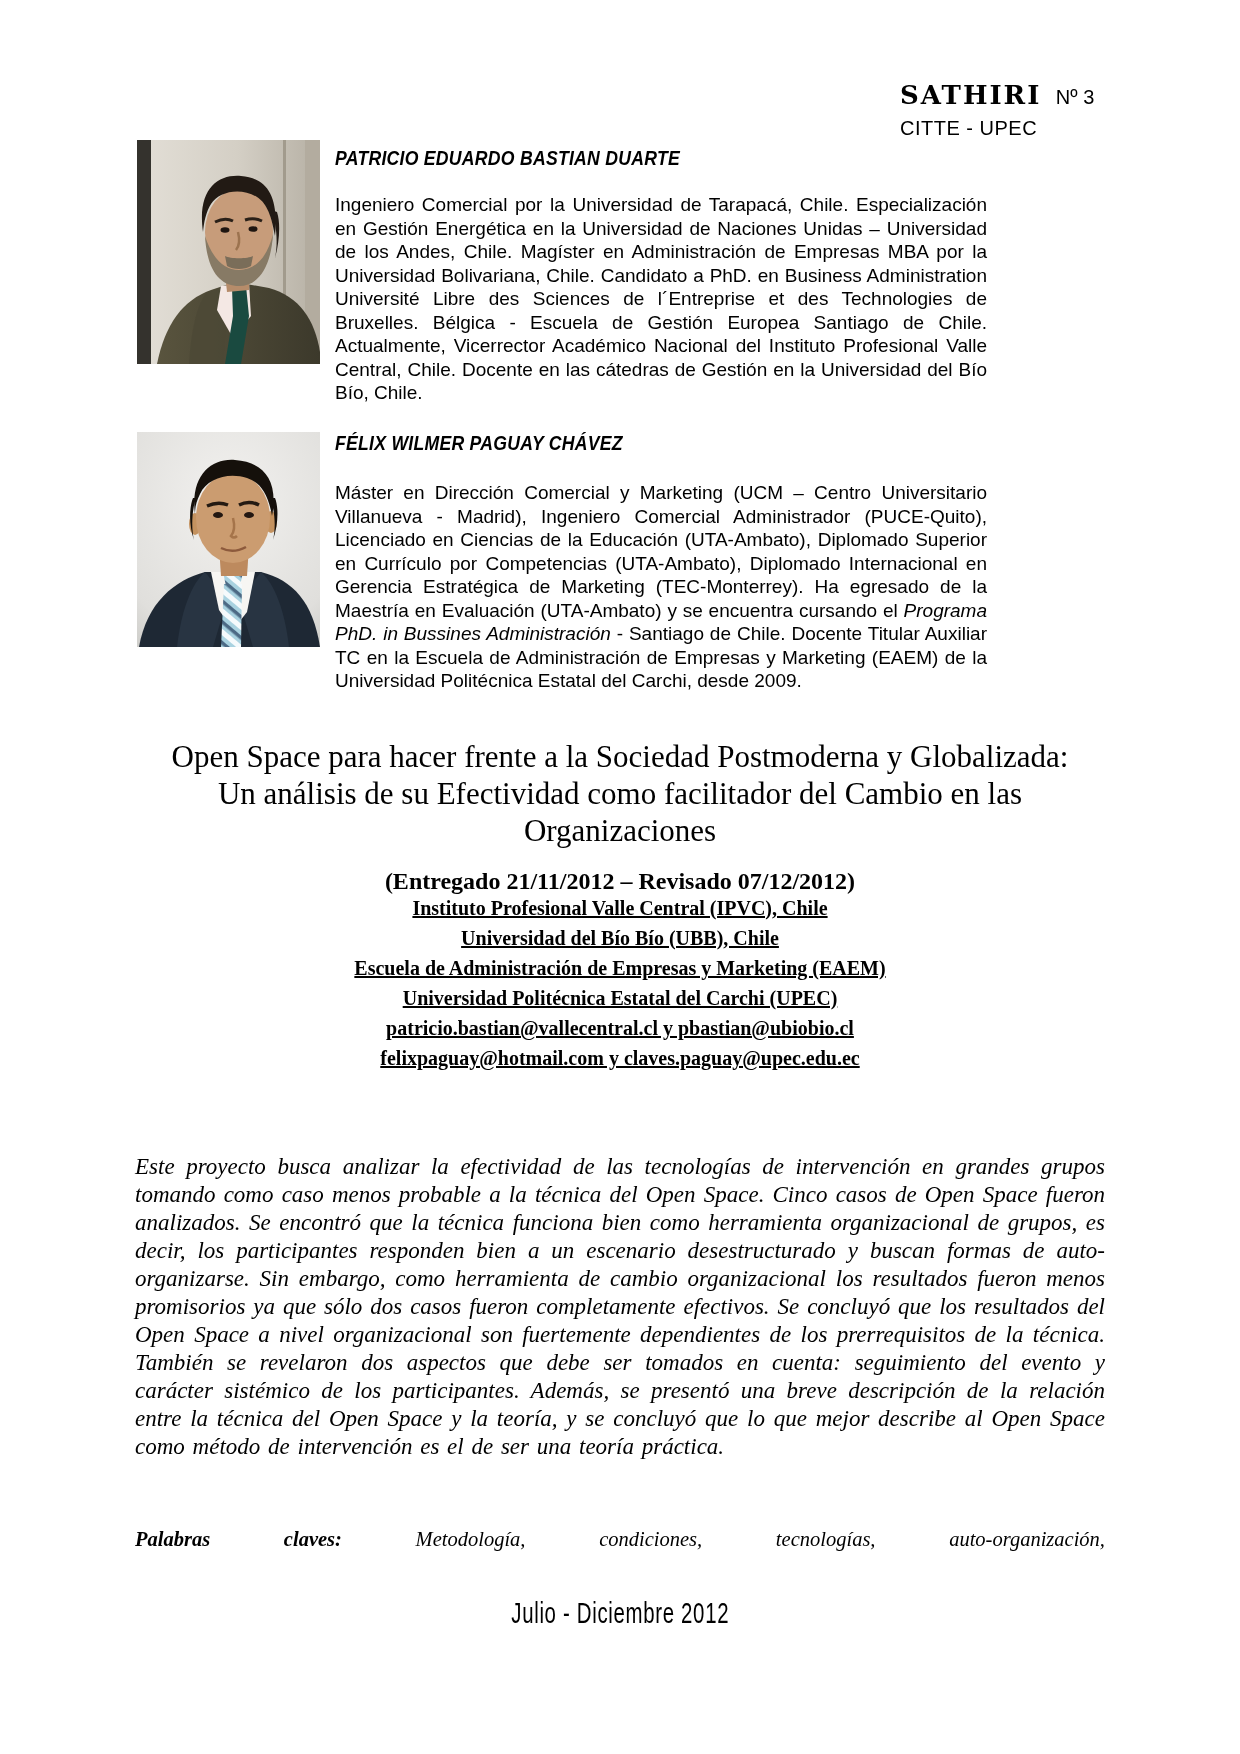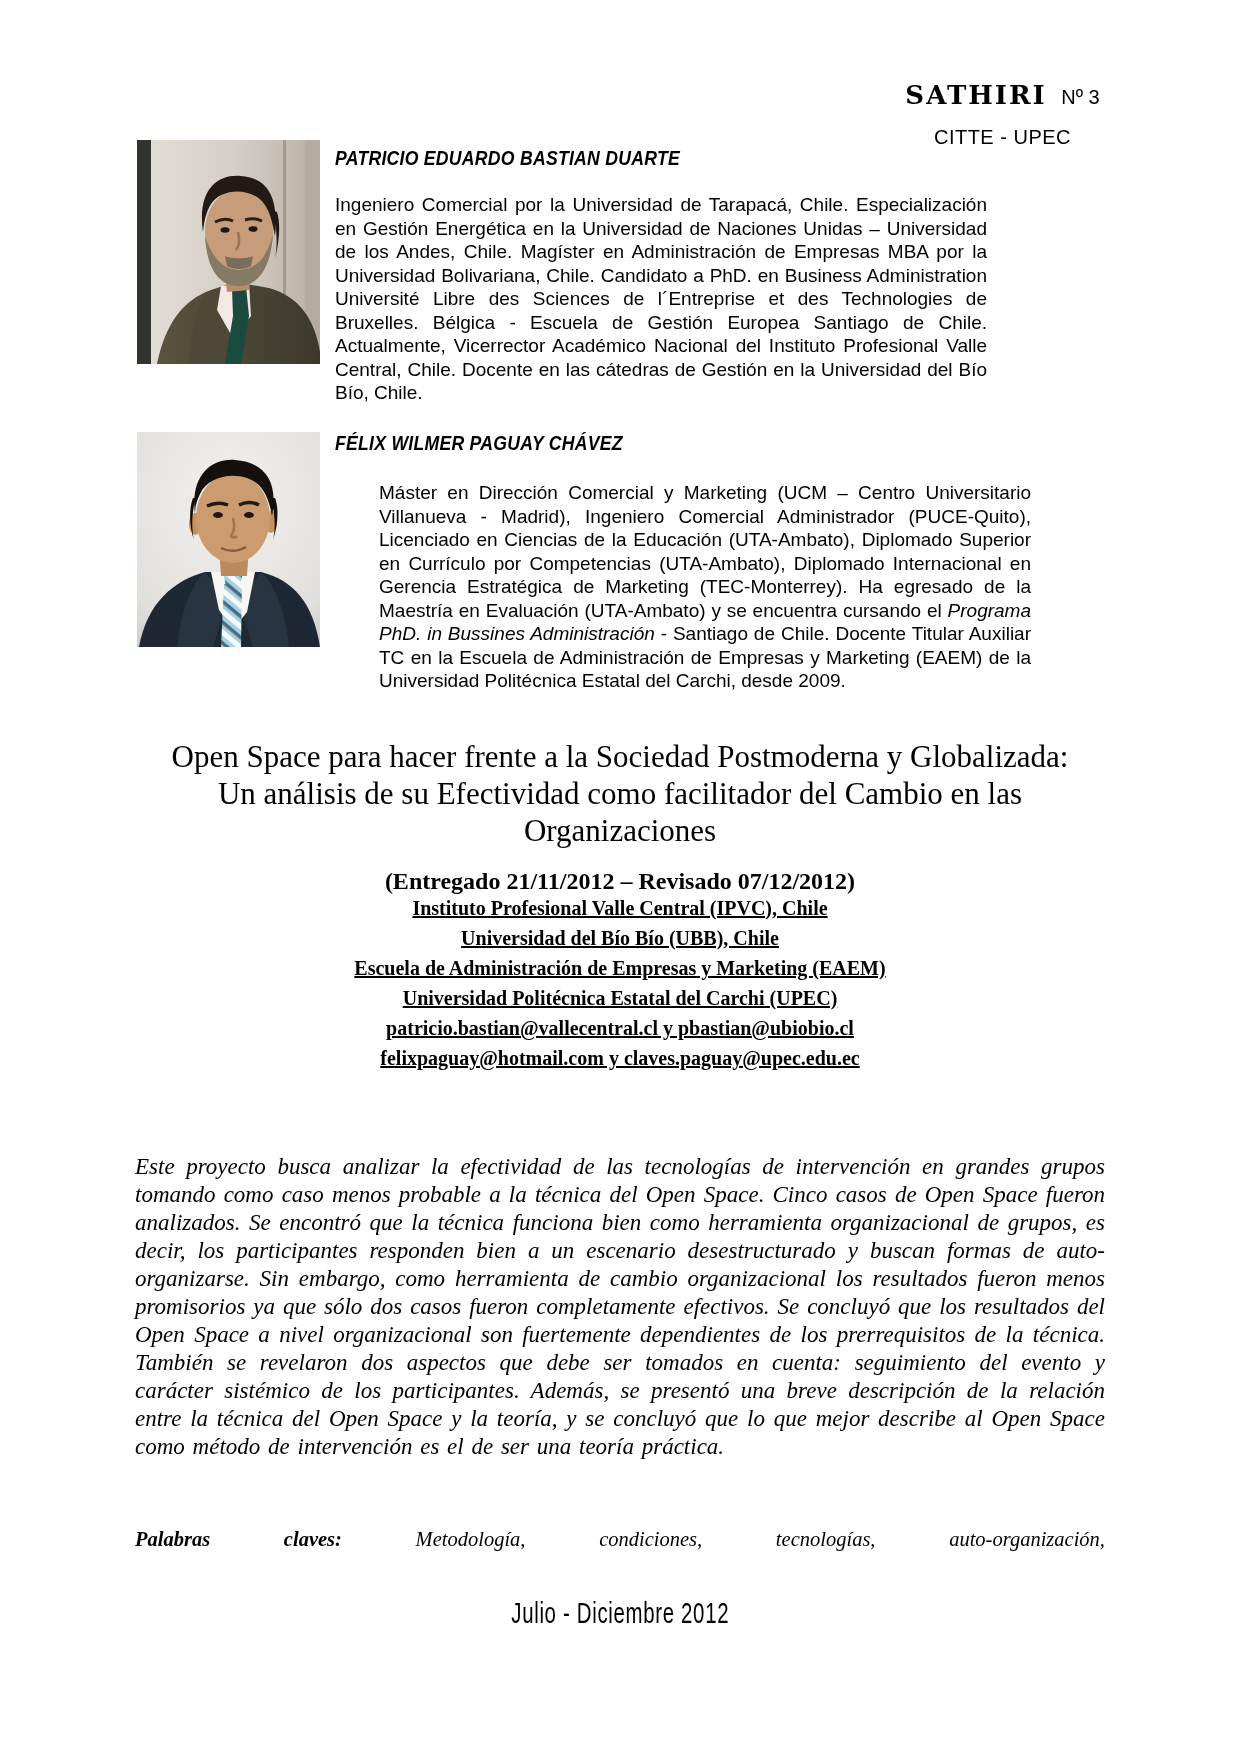--- a/index.html
+++ b/index.html
@@ -14,39 +14,38 @@
     background: #ffffff;
     overflow: hidden;
   }
 
   
   .masthead {
     position: absolute;
     top: 80px;
     left: 900px;
     width: 205px;
-    text-align: center;
   }
   .masthead-line1 { white-space: nowrap; }
   .journal-name {
     font-family: "DejaVu Serif", serif;
     font-weight: bold;
     font-size: 26px;
     letter-spacing: 2px;
   }
   .journal-issue {
     font-family: "Liberation Sans", sans-serif;
     font-size: 20px;
     margin-left: 10px;
   }
   .journal-institution {
     font-family: "Liberation Sans", sans-serif;
     font-size: 20px;
     letter-spacing: 0.5px;
-    margin-top: 16px;
+    margin-top: 7px;
   }
 
   
   .photo {
     position: absolute;
     left: 137px;
     overflow: hidden;
     line-height: 0;
   }
   .photo1 { top: 140px; width: 183px; height: 224px; }
@@ -72,21 +71,21 @@
   .bio {
     position: absolute;
     left: 335px;
     width: 652px;
     font-family: "Liberation Sans", sans-serif;
     font-size: 19px;
     line-height: 23.5px;
     text-align: justify;
   }
   .bio1 { top: 193px; }
-  .bio2 { top: 481px; margin-left: 44px; }
+  .bio2 { top: 481px; }
   .bio .it { font-style: italic; }
 
   
   .title-block {
     position: absolute;
     left: 135px;
     top: 738px;
     width: 970px;
     text-align: center;
   }

